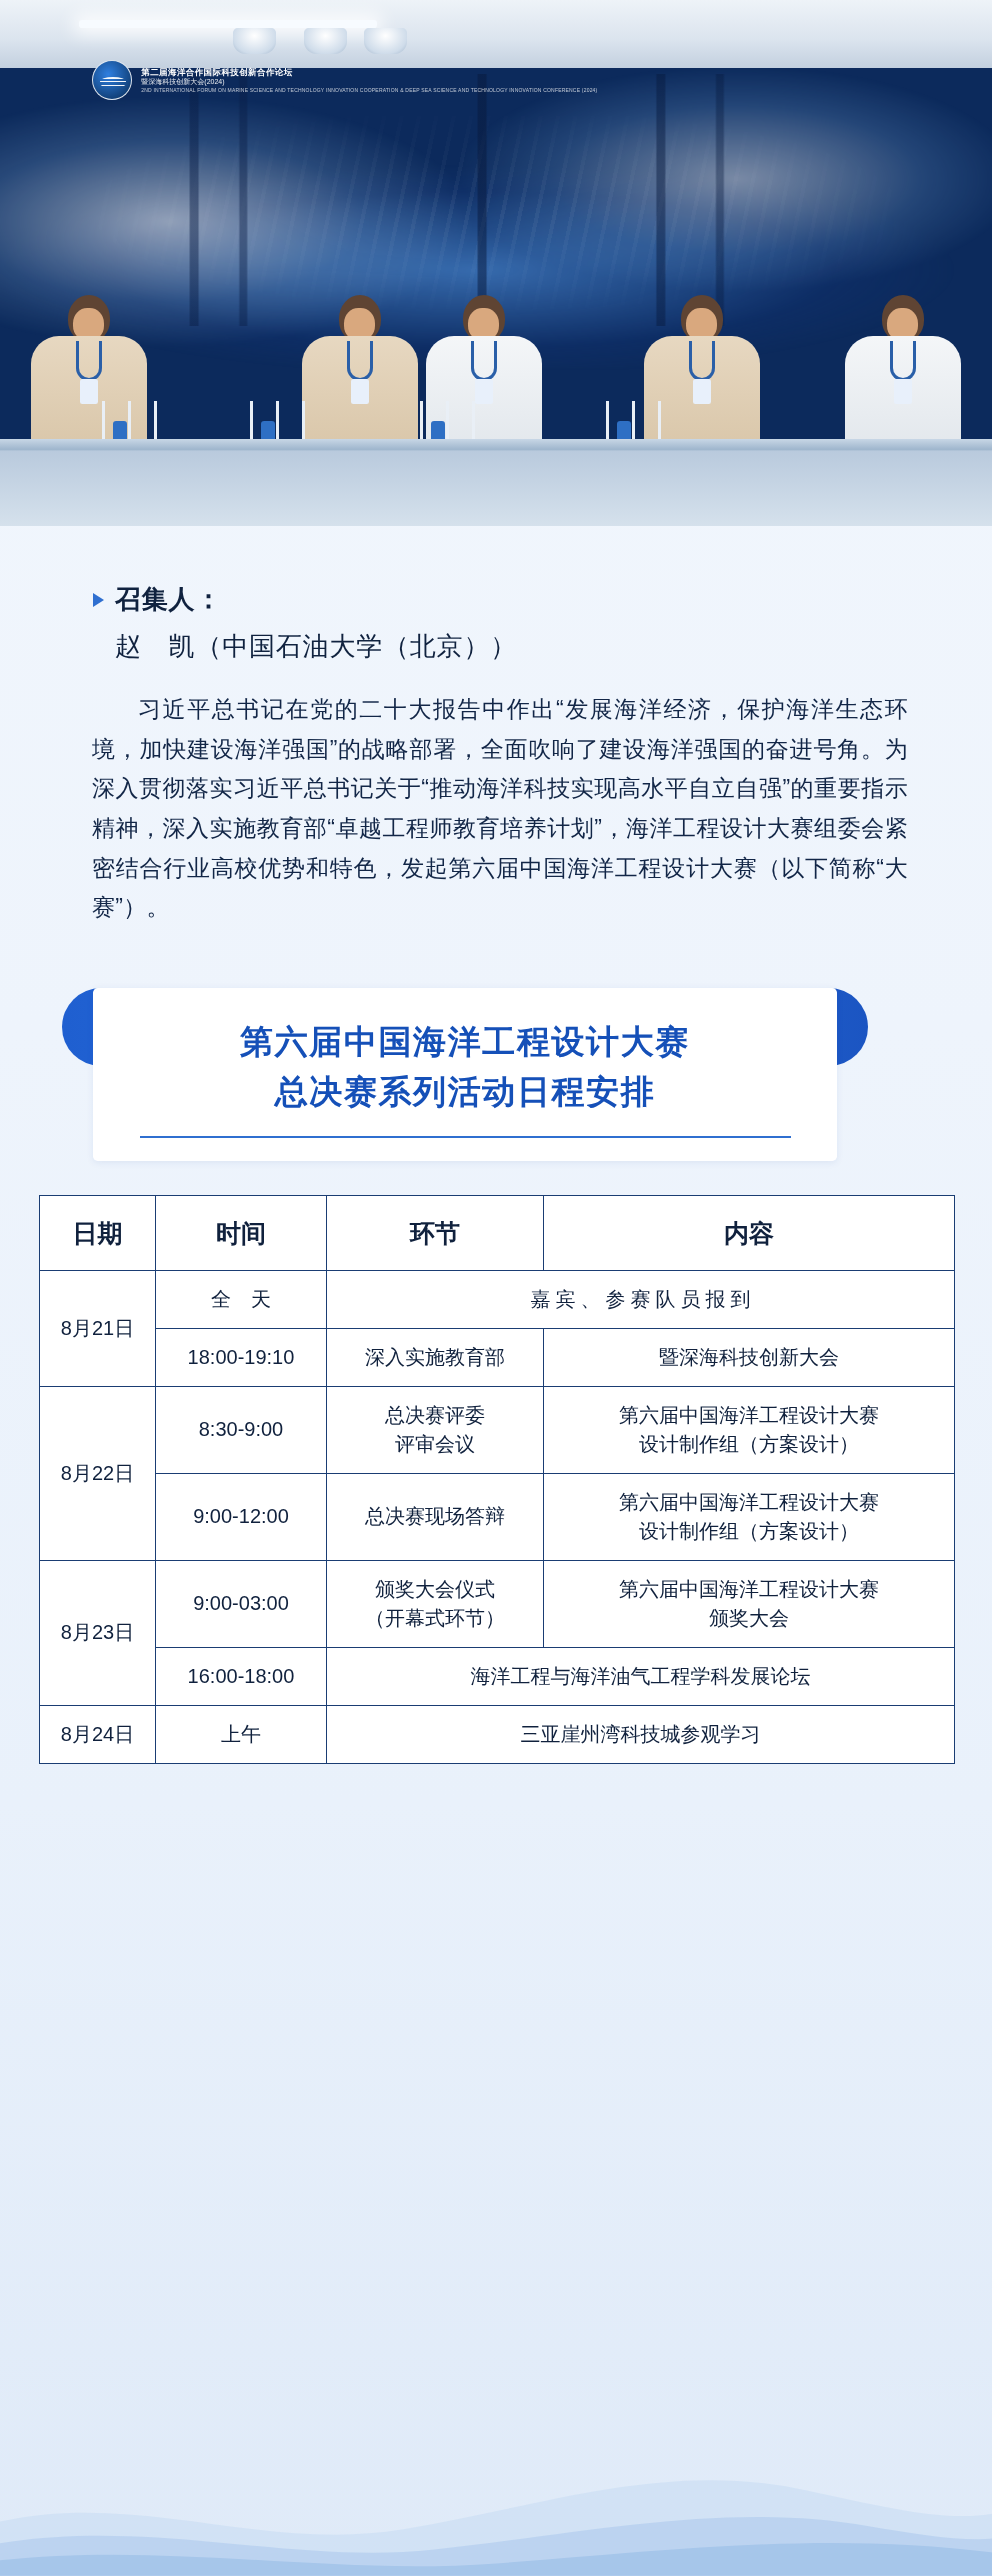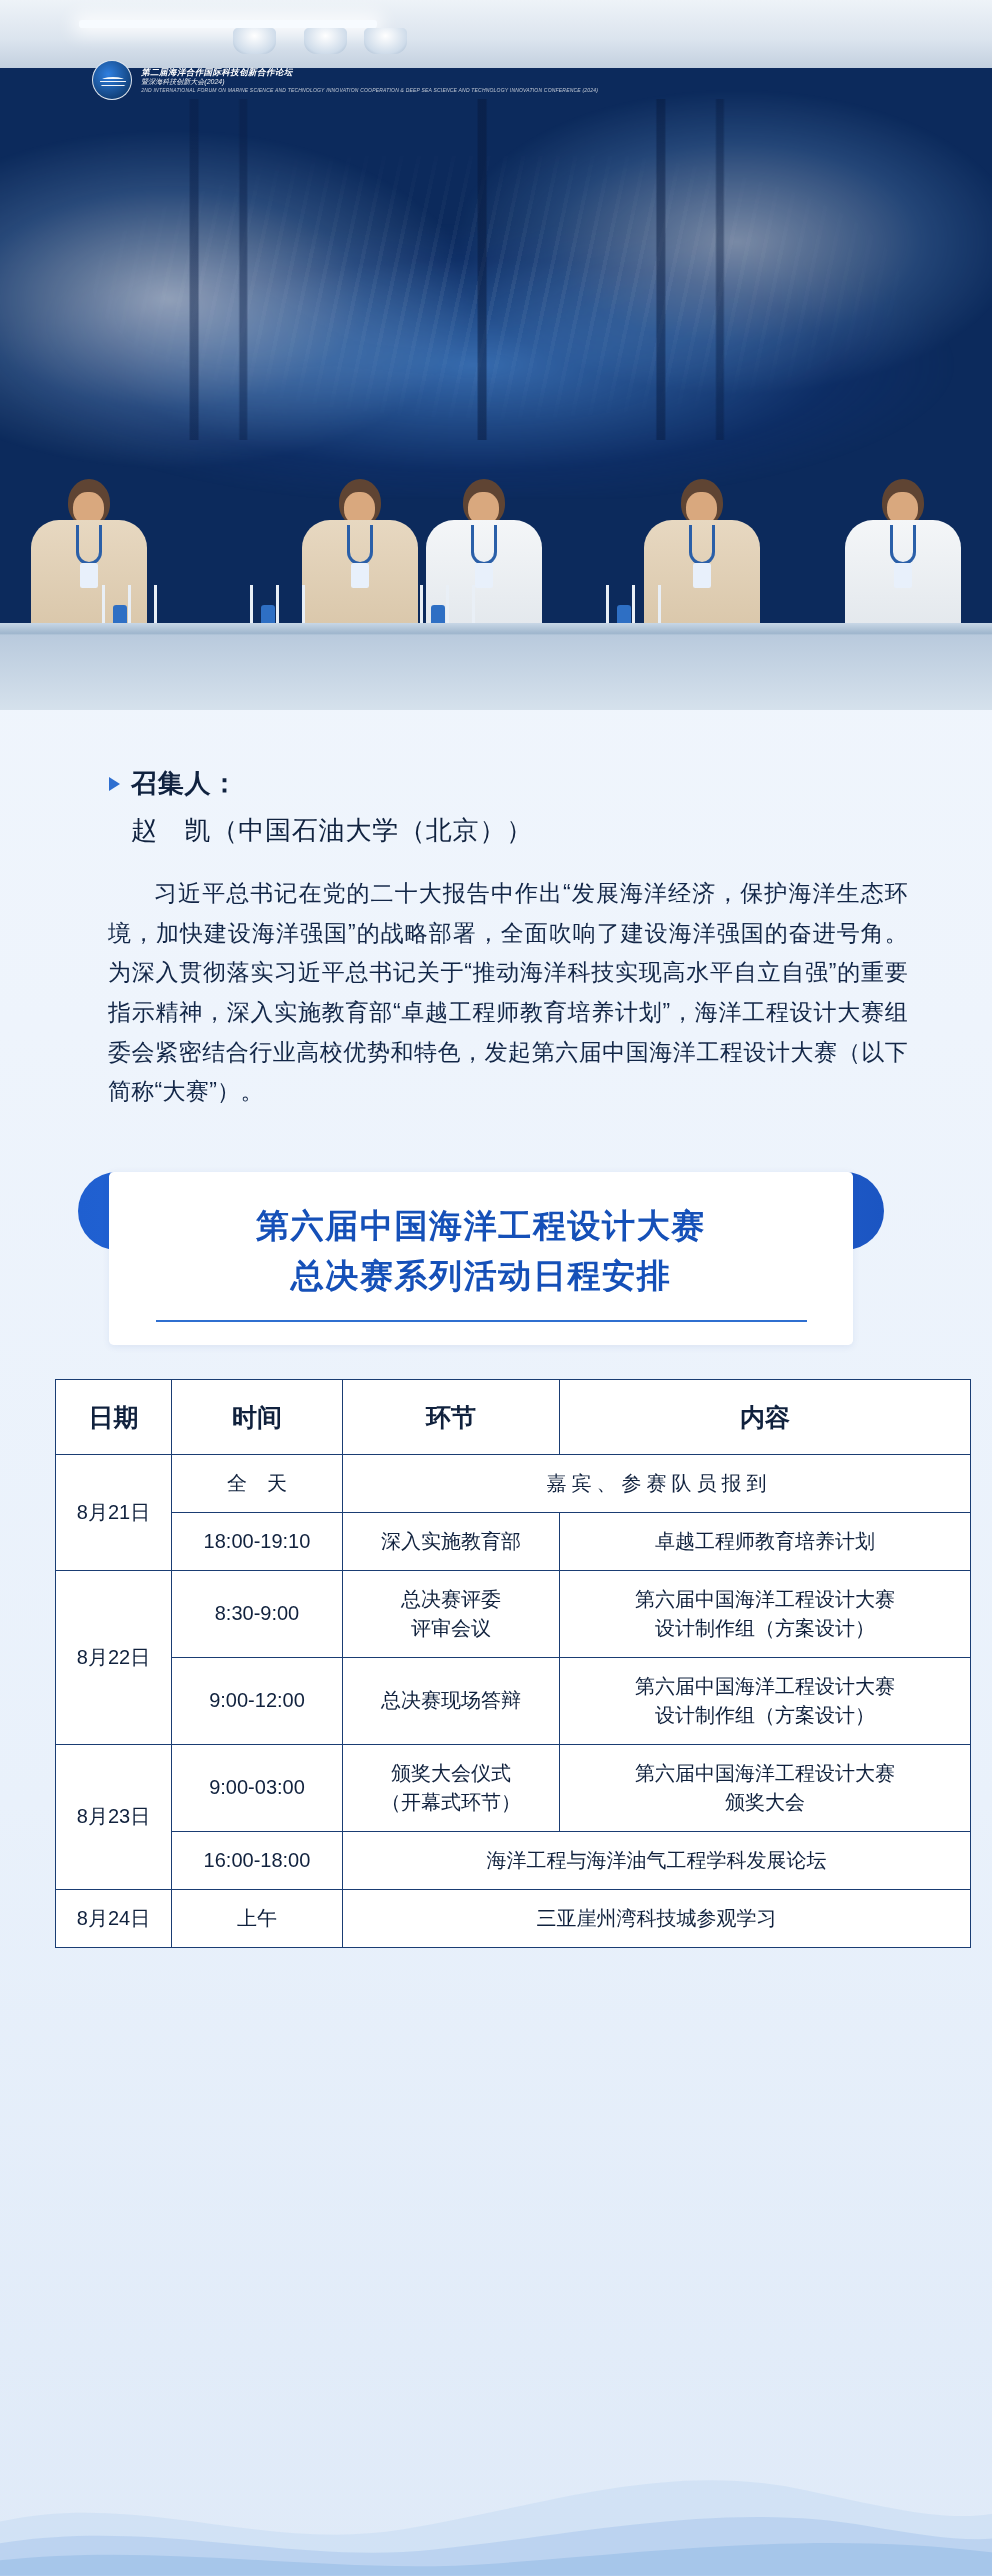--- a/index.html
+++ b/index.html
@@ -13,24 +13,23 @@
     width: 993px;
     min-height: 2576px;
     background: linear-gradient(180deg, #f2f7fd 0%, #eef4fc 40%, #e9f1fb 70%, #dfeaf8 100%);
     overflow: hidden;
   }
 
   
   .hero {
     position: relative;
     width: 993px;
-    height: 710px;
+    height: 526px;
     overflow: hidden;
     background: #0a1b3d;
-    font-style: italic;
   }
   .hero-bg {
     position: absolute;
     inset: 0;
     background:
       radial-gradient(ellipse 70% 50% at 52% 26%, rgba(120,185,255,.55) 0%, rgba(30,80,165,.25) 45%, rgba(6,20,55,0) 72%),
       linear-gradient(180deg, #0b2352 0%, #123a80 26%, #0e archivo 60%);
     background-color: #0c2a5c;
   }
   .hero-wave {
@@ -191,21 +190,21 @@
   }
   .model .tank {
     position: absolute;
     left: 28px; bottom: 7.8px;
     width: 14px; height: 26px;
     background: #2e6fc4;
     border-radius: 3.1px;
   }
 
   
-  .content { position: relative; padding: 0 0 47px 16px; }
+  .content { position: relative; padding: 0 0 47px 0; }
 
   .convener {
     margin: 56px 0 0 0;
     padding: 0 93px;
   }
   .convener-row {
     display: flex;
     align-items: center;
     gap: 11px;
   }
@@ -439,21 +438,21 @@
         </thead>
         <tbody id="schedule-body">
             <tr>
               <td class="date-cell" rowspan="2">8月21日</td>
               <td>全　天</td>
               <td colspan="2" class="center-left">嘉 宾 、 参 赛 队 员 报 到</td>
             </tr>
             <tr>
               <td>18:00-19:10</td>
               <td>深入实施教育部</td>
-              <td class="center-left">卓越工程师教育培养计划</td>
+              <td class="center-left">暨深海科技创新大会</td>
             </tr>
             <tr>
               <td class="date-cell" rowspan="2">8月22日</td>
               <td>8:30-9:00</td>
               <td>总决赛评委<br>评审会议</td>
               <td class="center-left">第六届中国海洋工程设计大赛<br>设计制作组（方案设计）</td>
             </tr>
             <tr>
               <td>9:00-12:00</td>
               <td>总决赛现场答辩</td>

